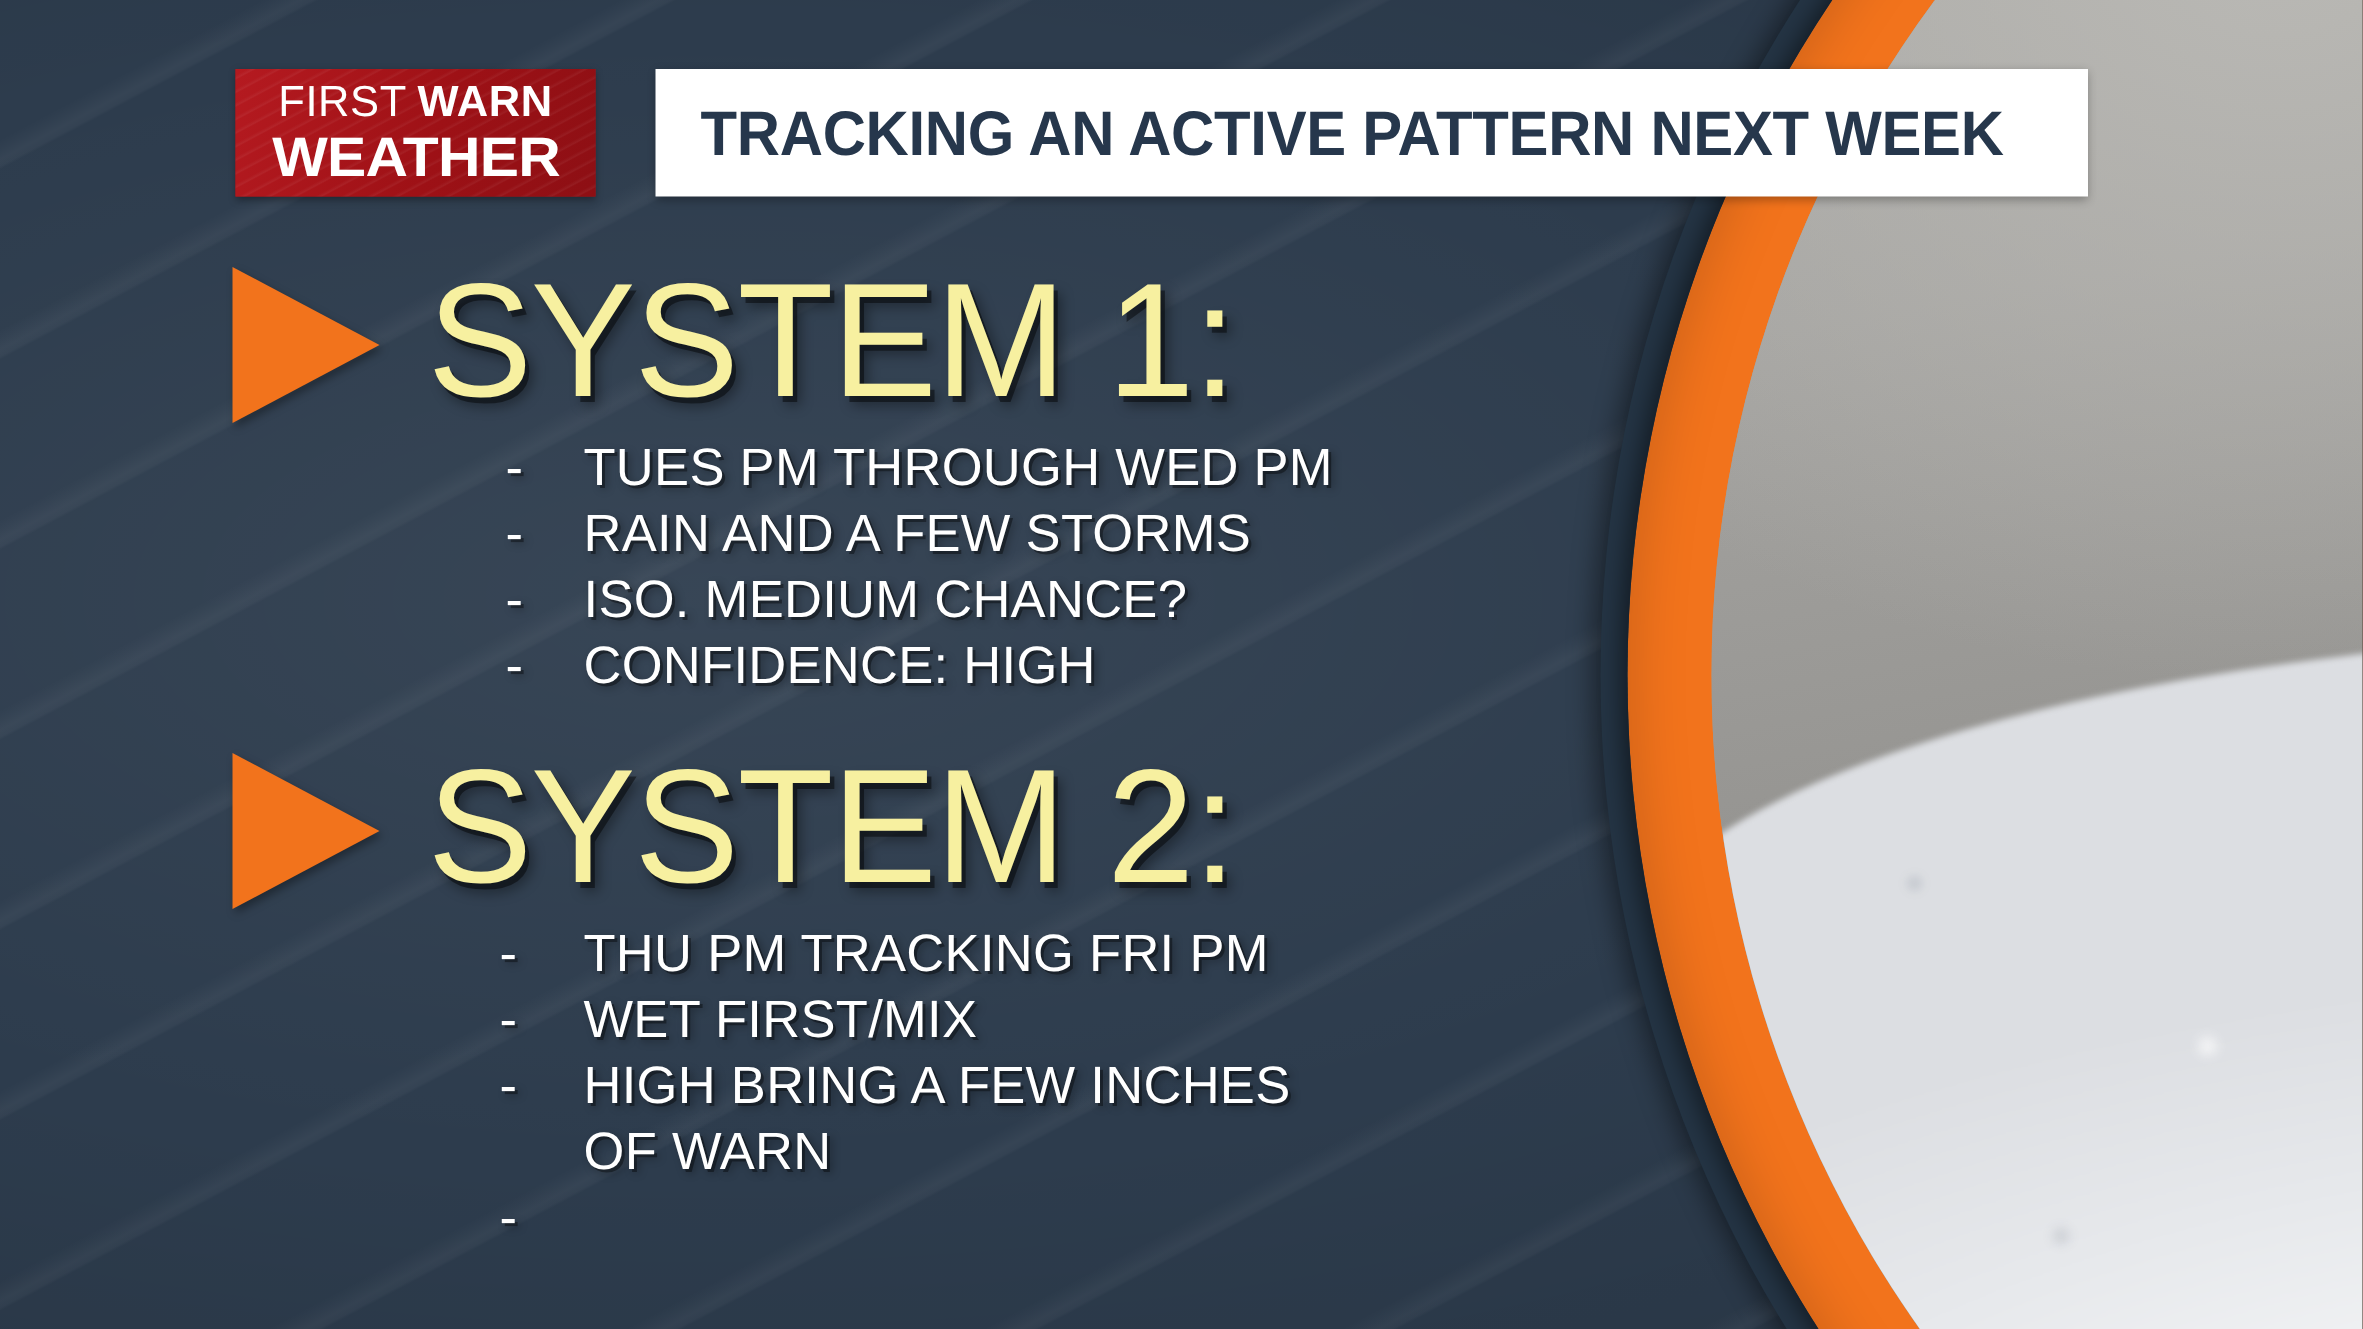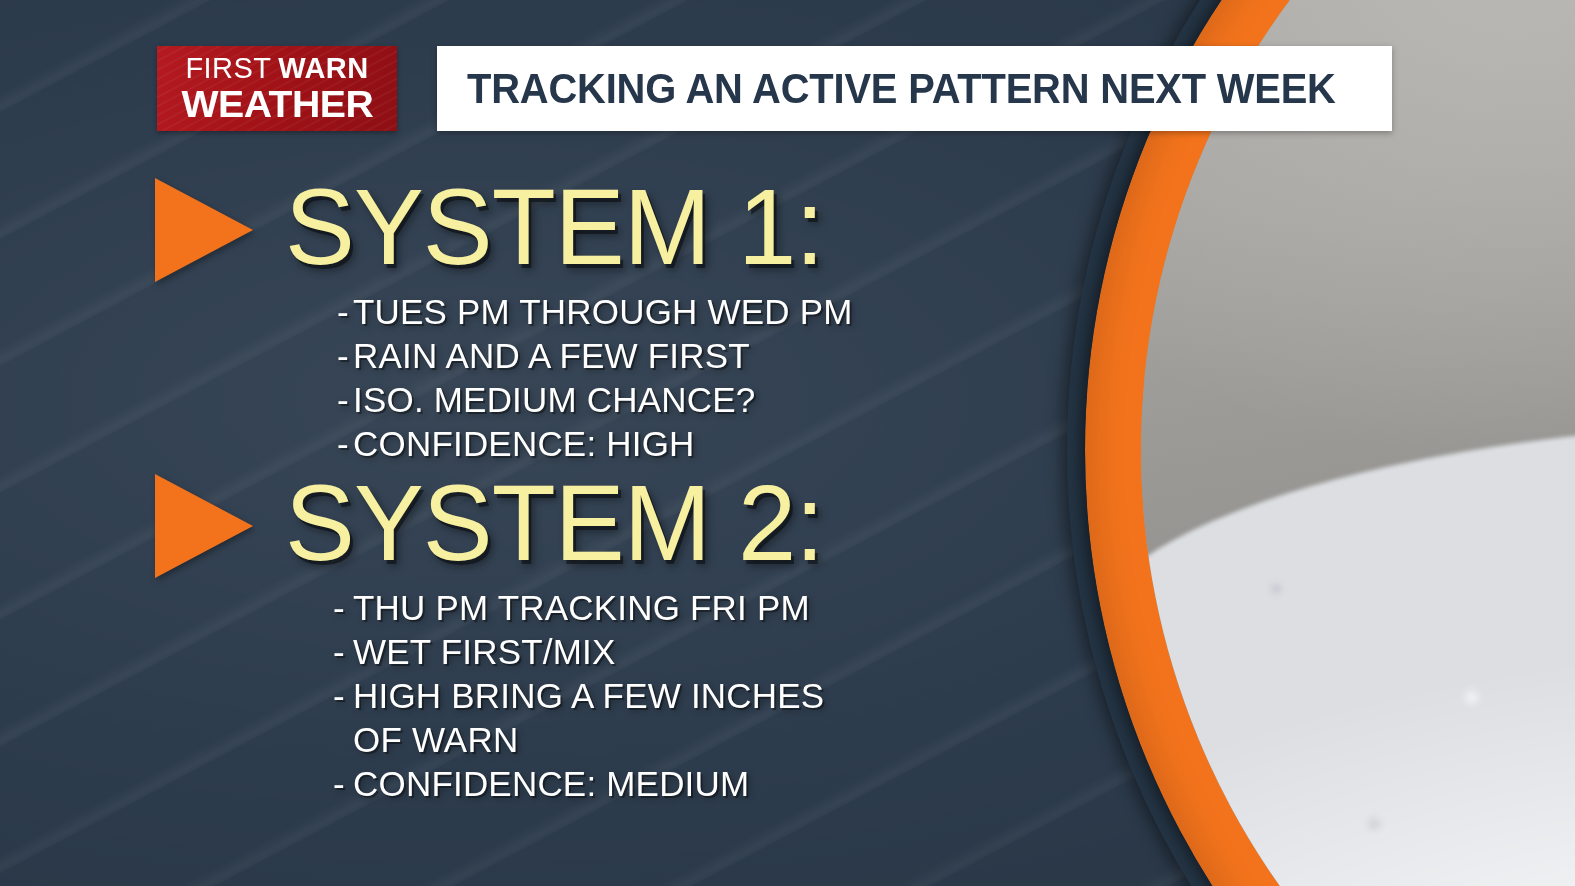--- a/index.html
+++ b/index.html
@@ -194,21 +194,21 @@
     transform: scaleX(0.95);
     transform-origin: left center;
   }
 
   
   .system {
     position: absolute;
     left: 155px;
   }
   .sys1 { top: 172px; text-align: center; }
-  .sys2 { top: 468px; }
+  .sys2 { top: 496px; }
 
   .sys-head {
     position: relative;
     height: 112px;
   }
   .arrow {
     position: absolute;
     left: 0;
     top: 6px;
     width: 0;
@@ -250,21 +250,21 @@
     white-space: nowrap;
     text-shadow:
       2px 2px 0 rgba(0,0,0,0.38),
       3px 3px 6px rgba(0,0,0,0.35);
   }
   .bullet .dash {
     width: 20px;
     flex: none;
   }
   .bullet.cont .dash { visibility: hidden; }
-  .bullet .btext { display: block; }
+  .bullet .btext { display: block; margin-left: 36px; }
 </style>
 </head>
 <body>
 
 <div id="stage">
 
   <div class="bg-base"></div>
   <div class="bg-stripes"></div>
   <div class="bg-vignette"></div>
 
@@ -296,21 +296,21 @@
       <div class="arrow"></div>
       <div class="sys-title">SYSTEM 1:</div>
     </div>
     <div class="bullets">
       <div class="bullet">
         <span class="dash">-</span>
         <span class="btext">TUES PM THROUGH WED PM</span>
       </div>
       <div class="bullet">
         <span class="dash">-</span>
-        <span class="btext">RAIN AND A FEW FIRST</span>
+        <span class="btext">RAIN AND A FEW STORMS</span>
       </div>
       <div class="bullet">
         <span class="dash">-</span>
         <span class="btext">ISO. MEDIUM CHANCE?</span>
       </div>
       <div class="bullet">
         <span class="dash">-</span>
         <span class="btext">CONFIDENCE: HIGH</span>
       </div>
     </div>
@@ -333,18 +333,17 @@
       <div class="bullet">
         <span class="dash">-</span>
         <span class="btext">HIGH BRING A FEW INCHES</span>
       </div>
       <div class="bullet cont">
         <span class="dash">-</span>
         <span class="btext">OF WARN</span>
       </div>
       <div class="bullet">
         <span class="dash">-</span>
-        <span class="btext">CONFIDENCE: MEDIUM</span>
       </div>
     </div>
   </div>
 
 </div>
 
 </body></html>

